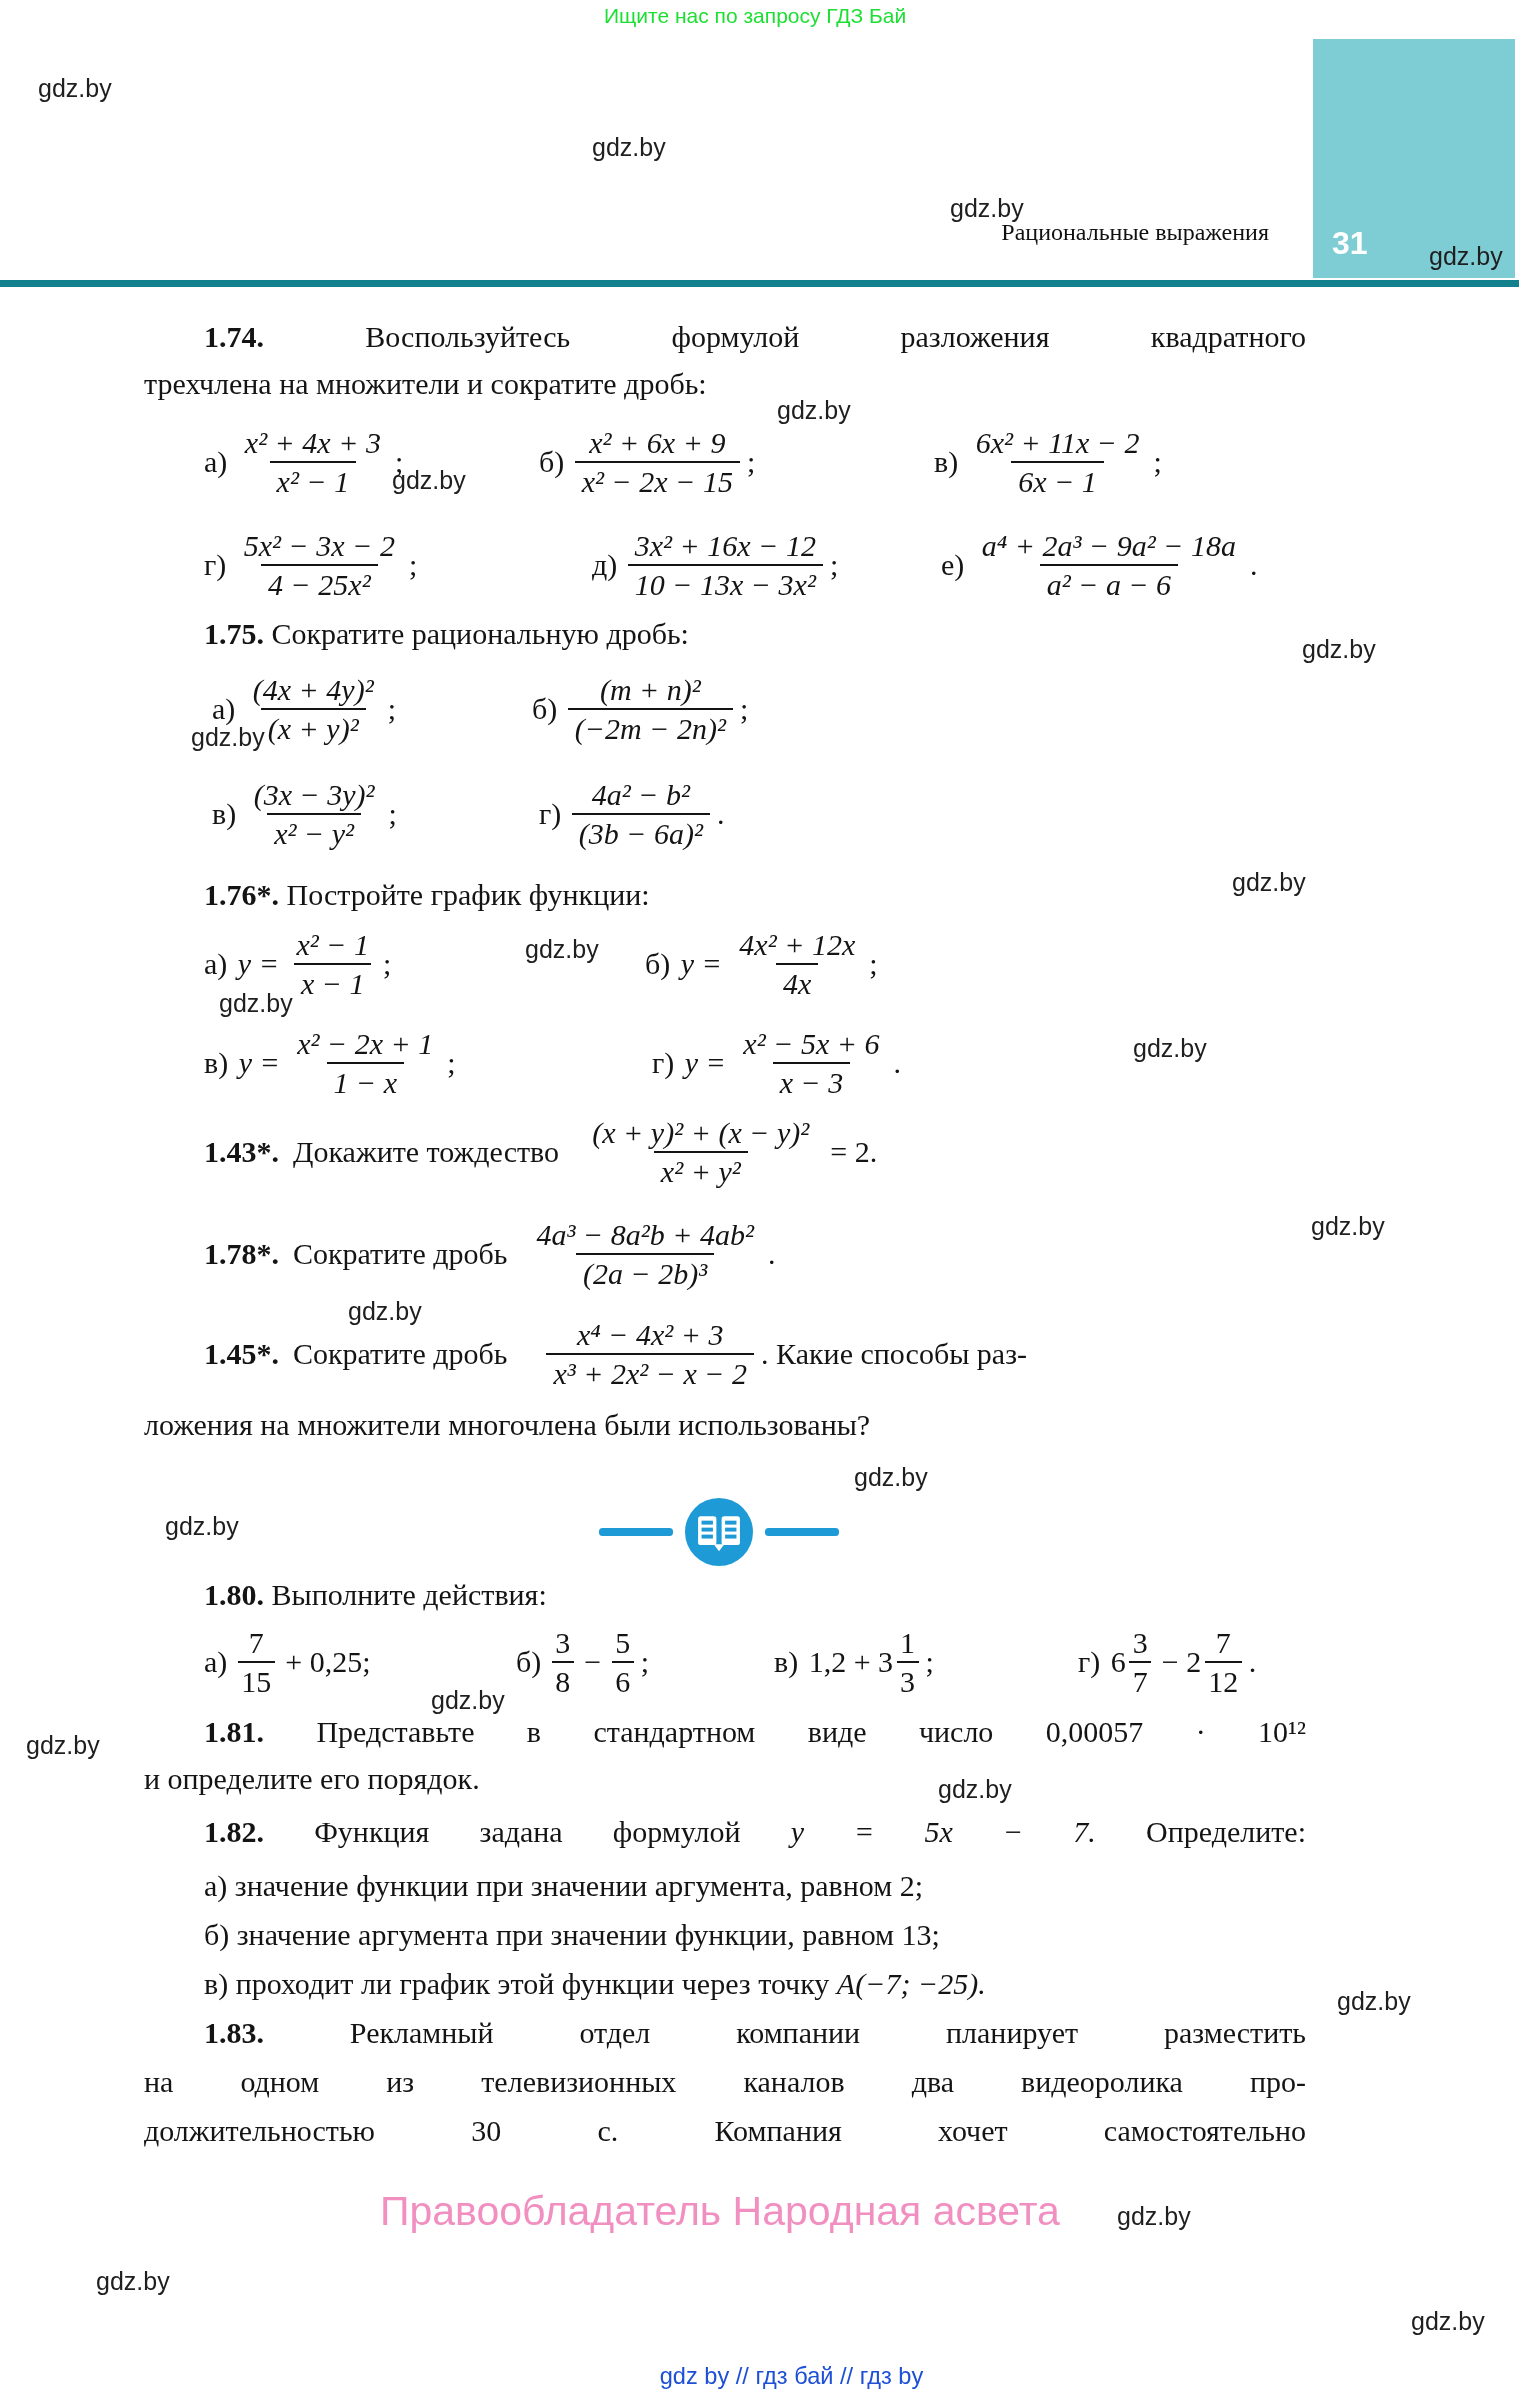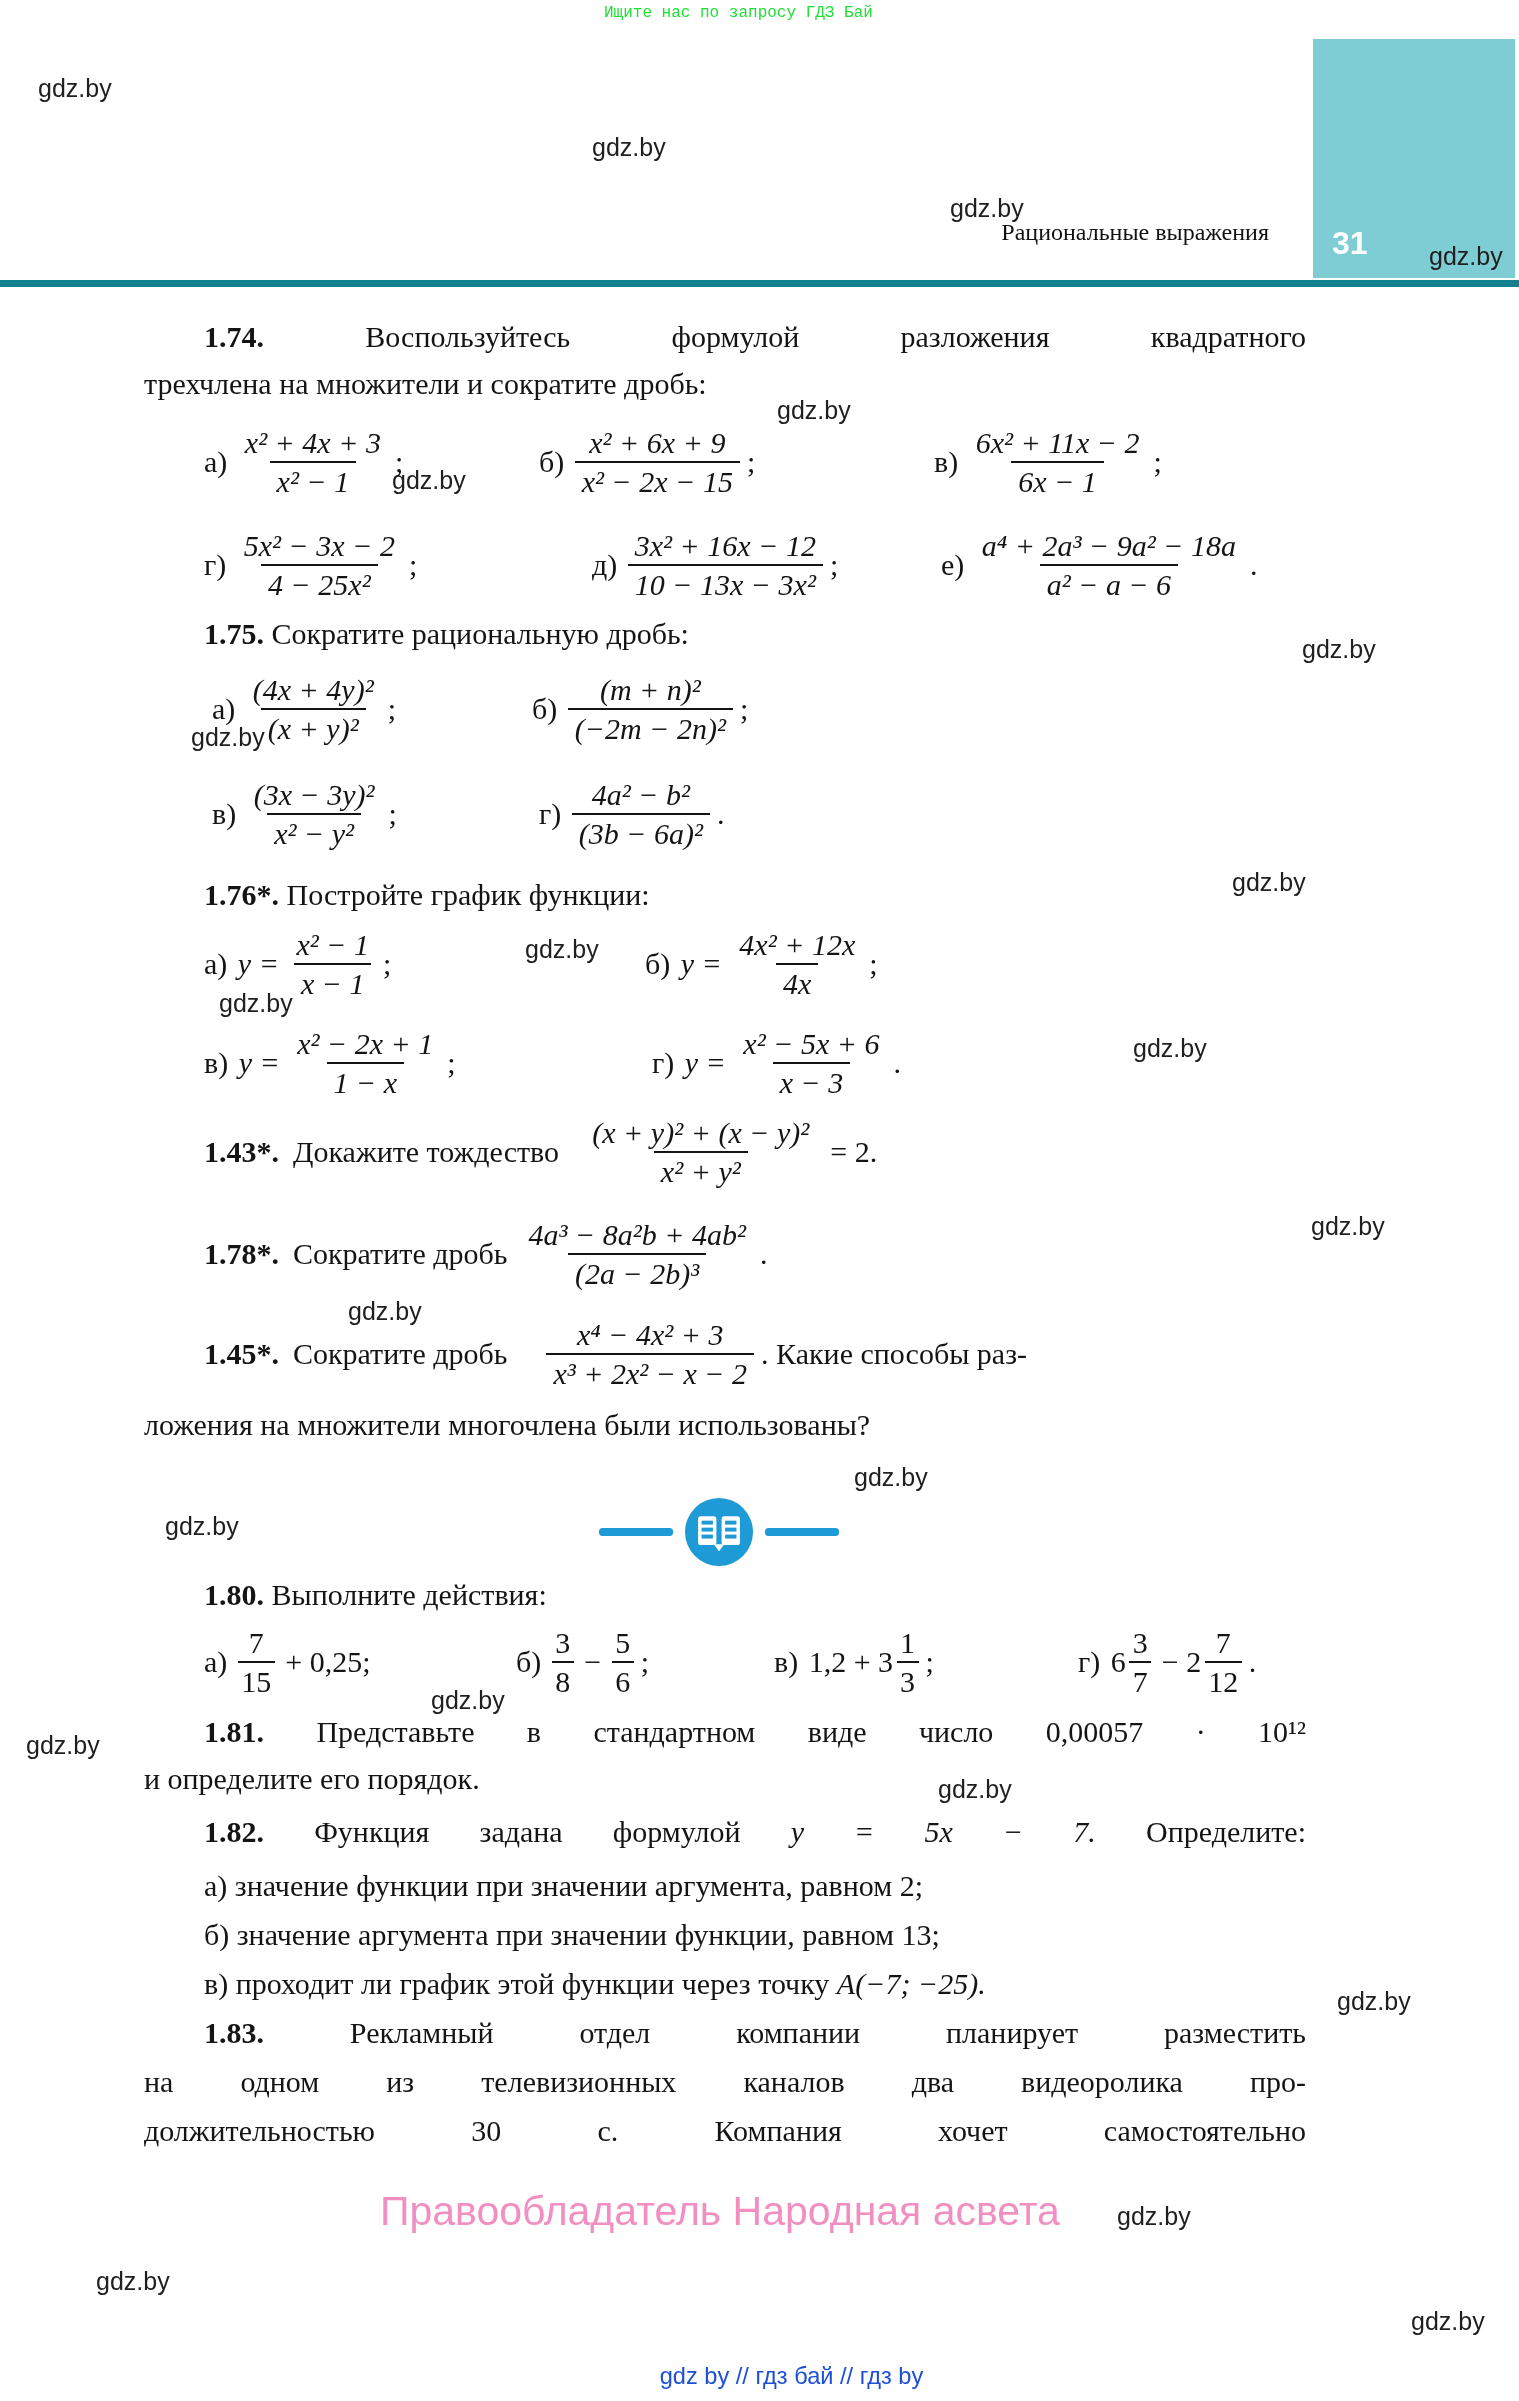--- a/index.html
+++ b/index.html
@@ -1,20 +1,20 @@
 <!DOCTYPE html>
 <html style="font-size:14px"><head>
 <meta charset="utf-8">
 <style>
   html,body{margin:0;padding:0;background:#e8e8e8;}
   .page{position:relative;width:1519px;height:2401px;background:#ffffff;overflow:hidden;
         font-family:"Liberation Serif",serif;color:#141414;}
   
-  .banner{position:absolute;left:604px;top:3.5px;font-family:Liberation Mono, monospace;
-          font-size:16px;color:#1ddf33;white-space:nowrap;}
+  .banner{position:absolute;left:604px;top:3.5px;font-family:Liberation Sans, sans-serif;
+          font-size:21px;color:#1ddf33;white-space:nowrap;}
   
   .wm{position:absolute;font-family:"Liberation Sans",sans-serif;font-size:25px;color:#1f1f1f;
       white-space:nowrap;}
   
   .tealbox{position:absolute;left:1313px;top:39px;width:202px;height:239px;background:#7fcdd4;}
   .pagenum{position:absolute;left:19px;bottom:15.8px;font-family:"Liberation Sans",sans-serif;
            font-weight:bold;font-size:32px;color:#ffffff;}
   .boxwm{position:absolute;right:12.3px;bottom:7px;font-family:"Liberation Sans",sans-serif;
          font-size:25px;color:#1f1f1f;}
   .headtitle{position:absolute;right:250px;top:219px;font-size:24px;color:#111;white-space:nowrap;}
@@ -244,21 +244,21 @@
       <span class="fr" style="margin-left:12.3px">
           <span class="n">(x + y)² + (x − y)²</span>
           <span class="d">x² + y²</span>
         </span>
       <span class="up">= 2.</span>
     </div>
 
     <div class="inl" style="top:1206px;height:96px">
       <b class="nm">1.78*.</b>
       <span>Сократите дробь</span>
-      <span class="fr" style="margin-left:0">
+      <span class="fr" style="margin-left:8px">
           <span class="n">4a³ − 8a²b + 4ab²</span>
           <span class="d">(2a − 2b)³</span>
         </span>
       <span class="hug">.</span>
     </div>
 
     <div class="inl" style="top:1306px;height:96px">
       <b class="nm">1.45*.</b>
       <span>Сократите дробь</span>
       <span class="fr" style="margin-left:25px">

